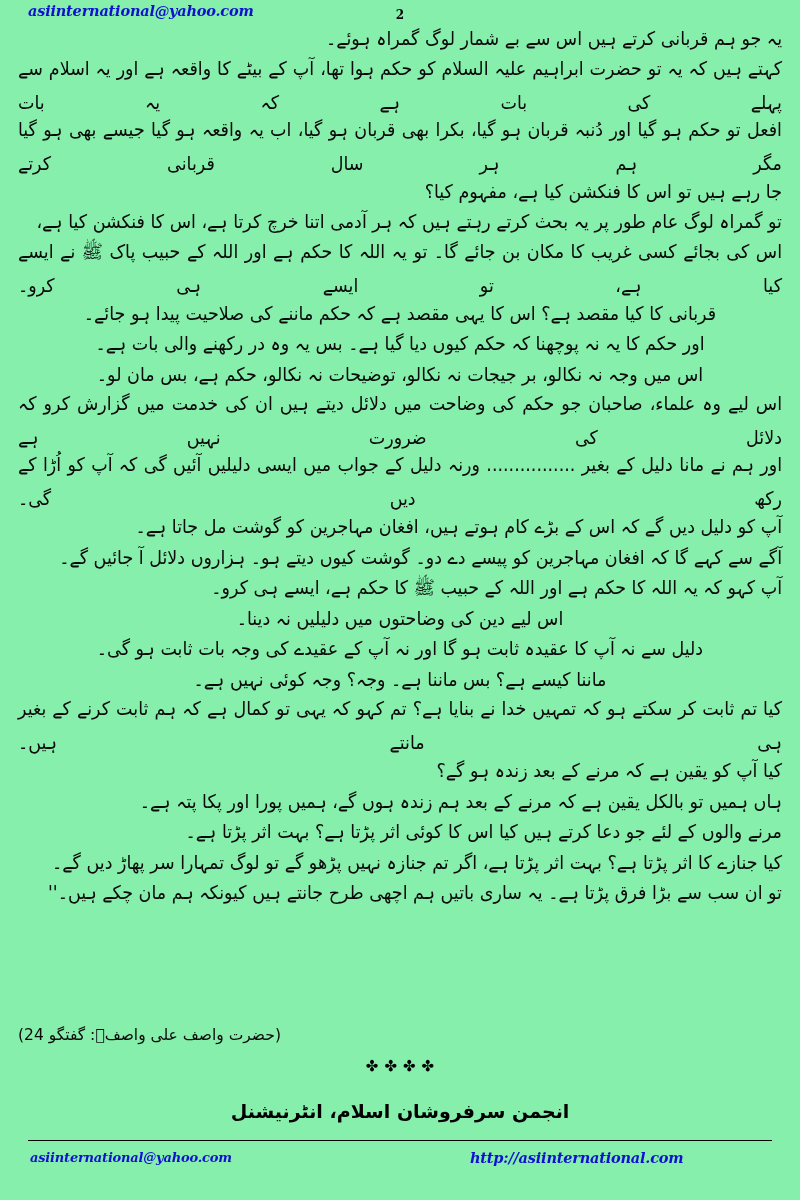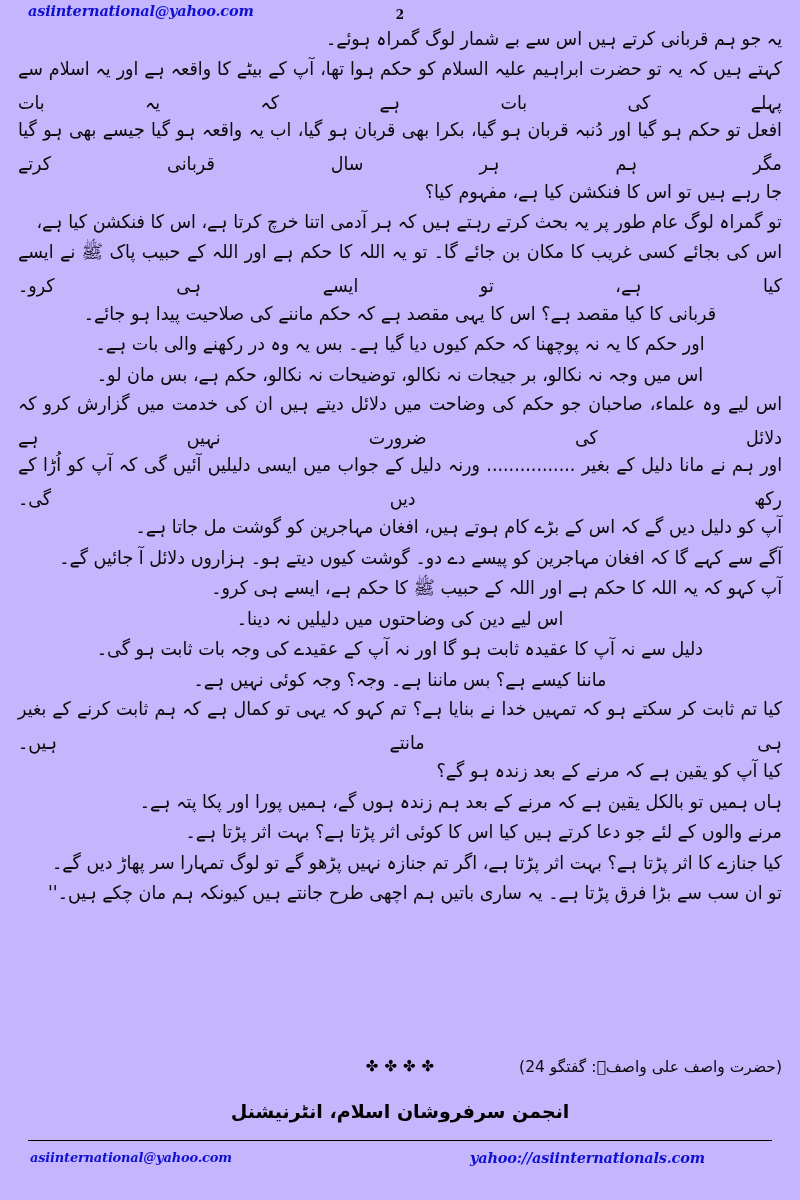--- a/index.html
+++ b/index.html
@@ -15,21 +15,21 @@
     overflow: hidden;
     font-family: "DejaVu Sans", sans-serif;
     color: #000000;
   }
 
   .page {
     position: absolute;
     inset: 0;
     width: 800px;
     height: 1200px;
-    background: #c4b5fd;
+    background: #86efac;
   }
 
   
   .page-header {
     position: absolute;
     top: 0;
     left: 0;
     width: 800px;
     height: 38px;
     direction: ltr;
@@ -90,26 +90,25 @@
   .line.indent-md { padding-left: 120px; }
   .line.indent-xl { padding-left: 300px; }
 
   
   .citation {
     position: absolute;
     top: 1026px;
     left: 18px;
     width: 764px;
     direction: rtl;
-    text-align: right;
+    text-align: left;
     font-family: "DejaVu Sans", sans-serif;
     font-size: 15.5px;
     color: #0a0a0a;
     white-space: nowrap;
-    margin-top: 32px;
   }
 
   
   .ornament-row {
     position: absolute;
     top: 1058px;
     left: 0;
     width: 800px;
     text-align: center;
     direction: ltr;
@@ -223,17 +222,17 @@
 
   <div class="citation">(حضرت واصف علی واصفؒ:  گفتگو 24)</div>
 
   <div class="ornament-row"><span class="ornament">✤</span><span class="ornament">✤</span><span class="ornament">✤</span><span class="ornament">✤</span></div>
 
   <div class="page-footer">
     <div class="footer-org">انجمن سرفروشان اسلام، انٹرنیشنل</div>
     <div class="footer-rule"></div>
     <div class="footer-links">
       <div class="footer-email">asiinternational@yahoo.com</div>
-      <div class="footer-url">yahoo://asiinternationals.com</div>
+      <div class="footer-url">http://asiinternational.com</div>
     </div>
   </div>
 
 </div>
 
 </body></html>

